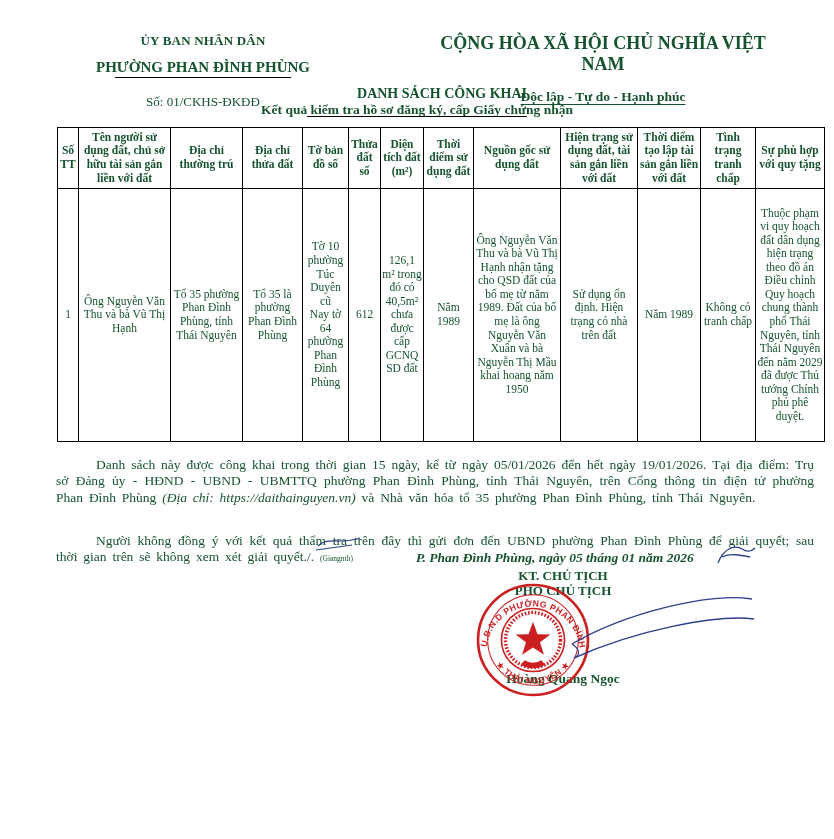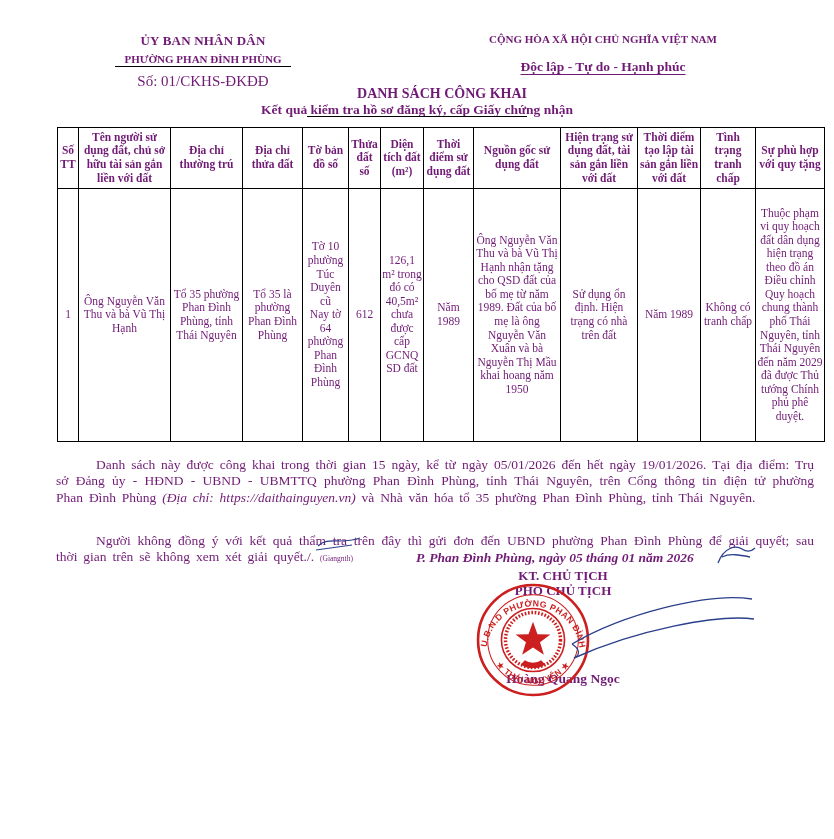--- a/index.html
+++ b/index.html
@@ -1,27 +1,27 @@
 <!DOCTYPE html>
 <html><head>
 <meta charset="utf-8">
 <style>
   html,body{margin:0;padding:0;background:#ffffff;}
   .page{
     position:relative;width:834px;height:839px;background:#fff;
-    font-family:"Liberation Serif","DejaVu Serif",serif;color:#701a75;overflow:hidden;
+    font-family:"Liberation Serif","DejaVu Serif",serif;color:#14532d;overflow:hidden;
   }
   
   .hdr-left{position:absolute;top:33px;left:48px;width:310px;text-align:center;}
   .hdr-right{position:absolute;top:33px;left:428px;width:350px;text-align:center;}
   .org-top{font-size:13px;font-weight:bold;letter-spacing:.2px;}
-  .org-name{font-size:11px;font-weight:bold;margin-top:4px;}
+  .org-name{font-size:15px;font-weight:bold;margin-top:10px;}
   .org-line{width:176px;margin:1px auto 0;border-top:1px solid #000;}
-  .doc-number{font-size:15px;margin-top:6px;}
-  .motto1{font-size:11px;font-weight:bold;font-family:Liberation Serif, serif;}
+  .doc-number{font-size:13px;margin-top:16px;}
+  .motto1{font-size:18px;font-weight:bold;font-family:Liberation Serif, serif;}
   .motto2{font-size:13.5px;font-weight:bold;margin-top:14px;text-decoration:underline;text-underline-offset:3px;}
   
   .title{position:absolute;top:86px;left:0;width:100%;text-align:center;font-size:14px;font-weight:bold;padding-left:25px;}
   .subtitle{position:absolute;top:102px;left:0;width:100%;text-align:center;font-size:13.5px;font-weight:bold;}
   .subtitle-line{width:220px;margin:0 auto;border-top:1px solid #000;position:relative;top:-2px;}
   
   table.main{
     position:absolute;top:127px;left:57px;width:767px;
     border-collapse:collapse;table-layout:fixed;
   }

